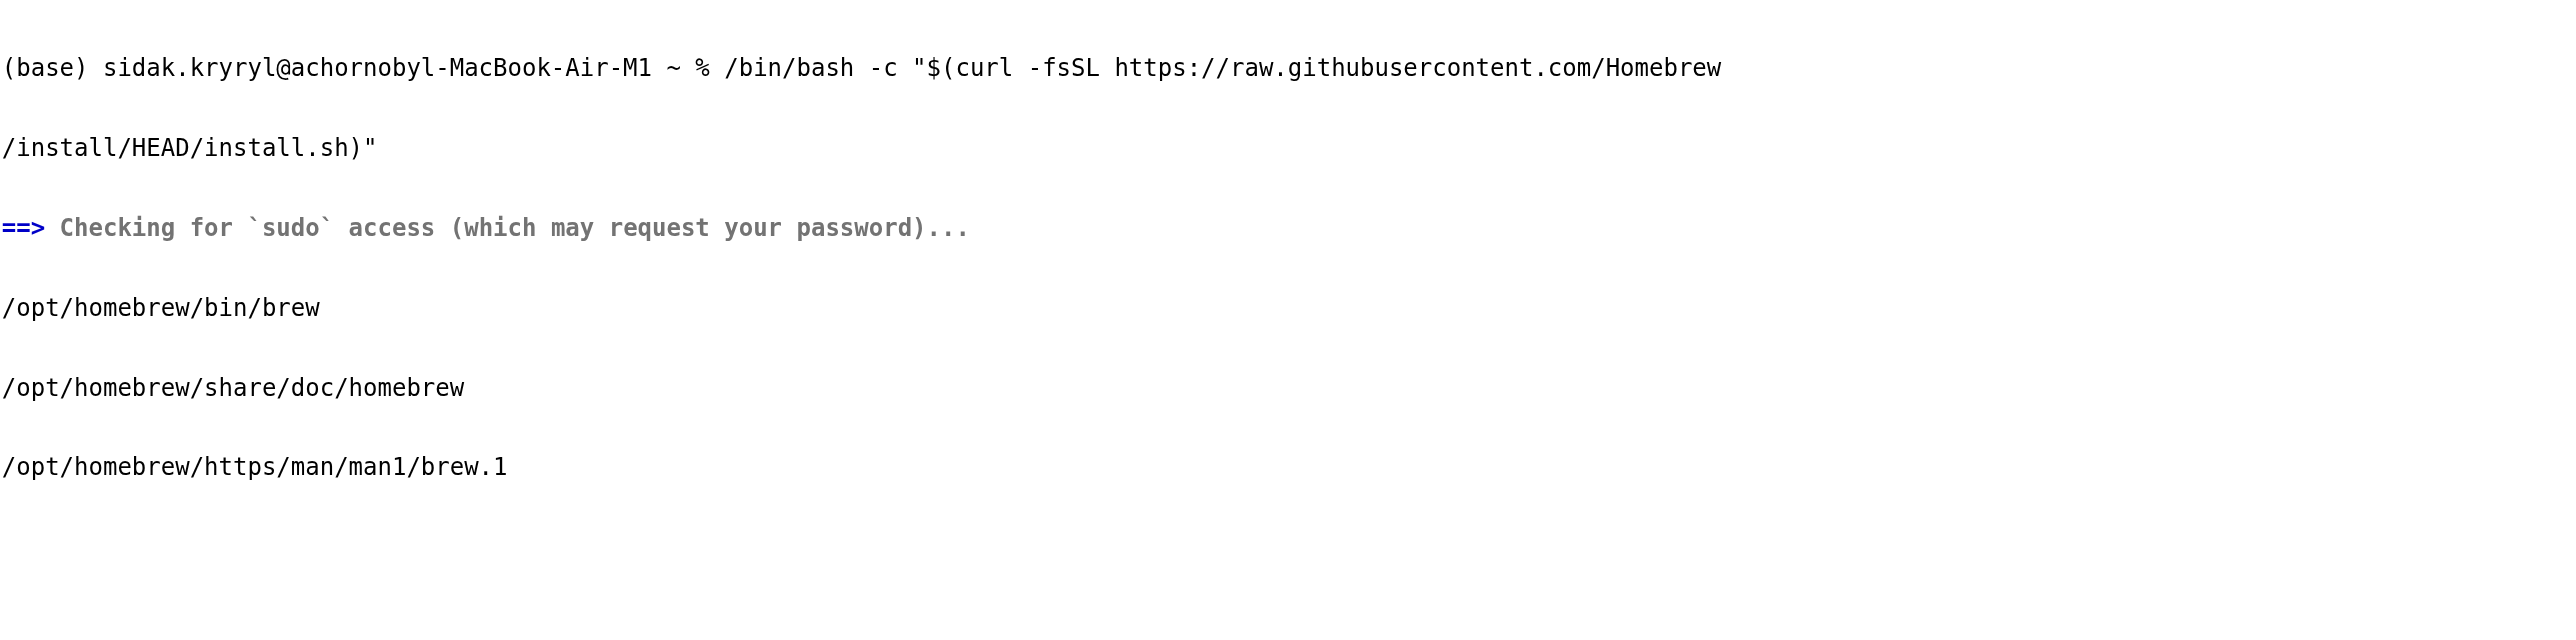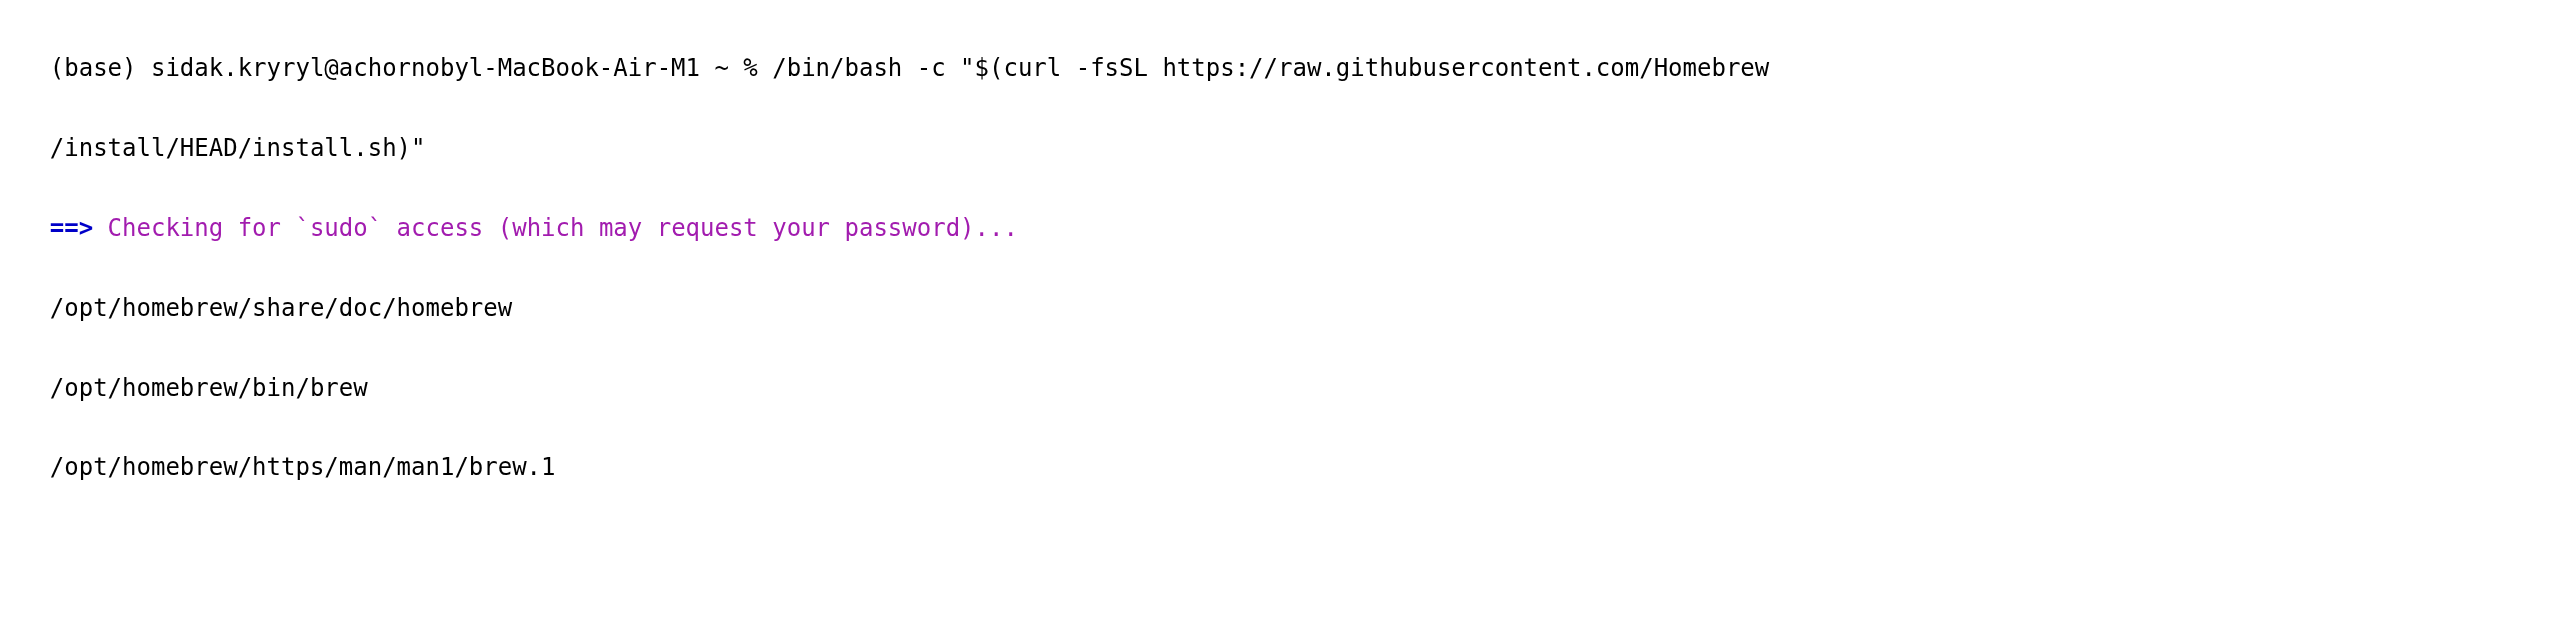--- a/index.html
+++ b/index.html
@@ -10,35 +10,35 @@
       font-family: "SF Mono", "Menlo", "Monaco", "Consolas", monospace;
       font-size: 24px;
       line-height: 1.11;
       color: #000000;
       overflow: hidden;
     }
     .terminal {
       padding: 1.8px 0 0 1.8px;
       white-space: pre;
     }
-    .line { display: block; white-space: pre; margin-left: 48px; }
+    .line { display: block; white-space: pre; }
     .arrow { color: #0000c8; font-weight: bold; }
-    .bold { font-weight: normal; color: #a21caf; }
+    .bold { font-weight: bold; color: #737373; }
     .normal { color: #000000; }
     .inline { display: inline; white-space: pre; }
   </style>
 </head>
 <body>
 
 <div class="terminal">
   <span class="line normal">(base) sidak.kryryl@achornobyl-MacBook-Air-M1 ~ % /bin/bash -c "$(curl -fsSL https://raw.githubusercontent.com/Homebrew</span>
   <span class="line normal">/install/HEAD/install.sh)"</span>
   <span class="line"><span class="arrow inline">==&gt;</span><span class="bold inline"> Checking for `sudo` access (which may request your password)...</span></span>
+  <span class="line normal">/opt/homebrew/bin/brew</span>
   <span class="line normal">/opt/homebrew/share/doc/homebrew</span>
-  <span class="line normal">/opt/homebrew/bin/brew</span>
   <span class="line normal">/opt/homebrew/https/man/man1/brew.1</span>
   
   
   
   
   
   
 </div>
 
 

